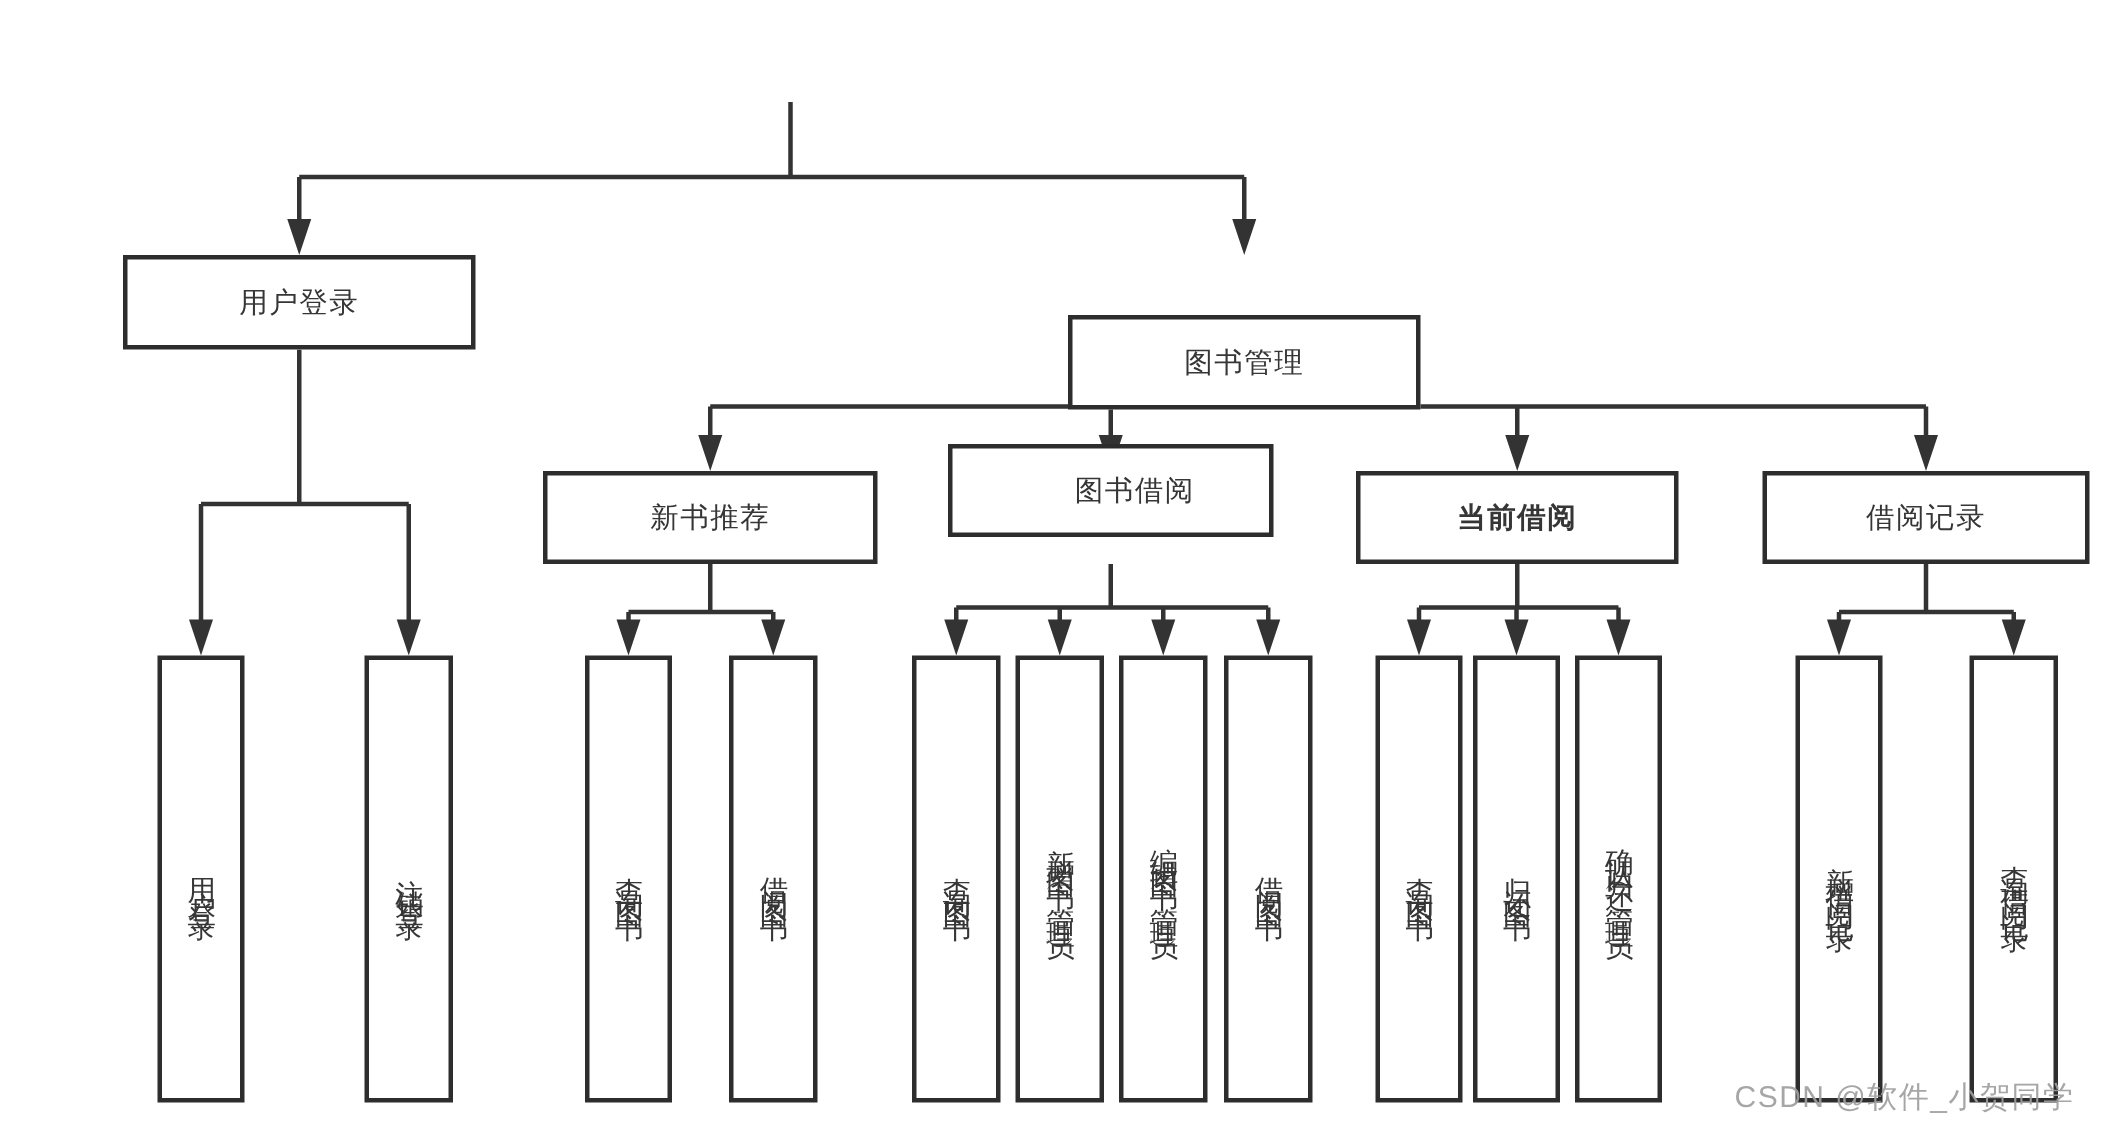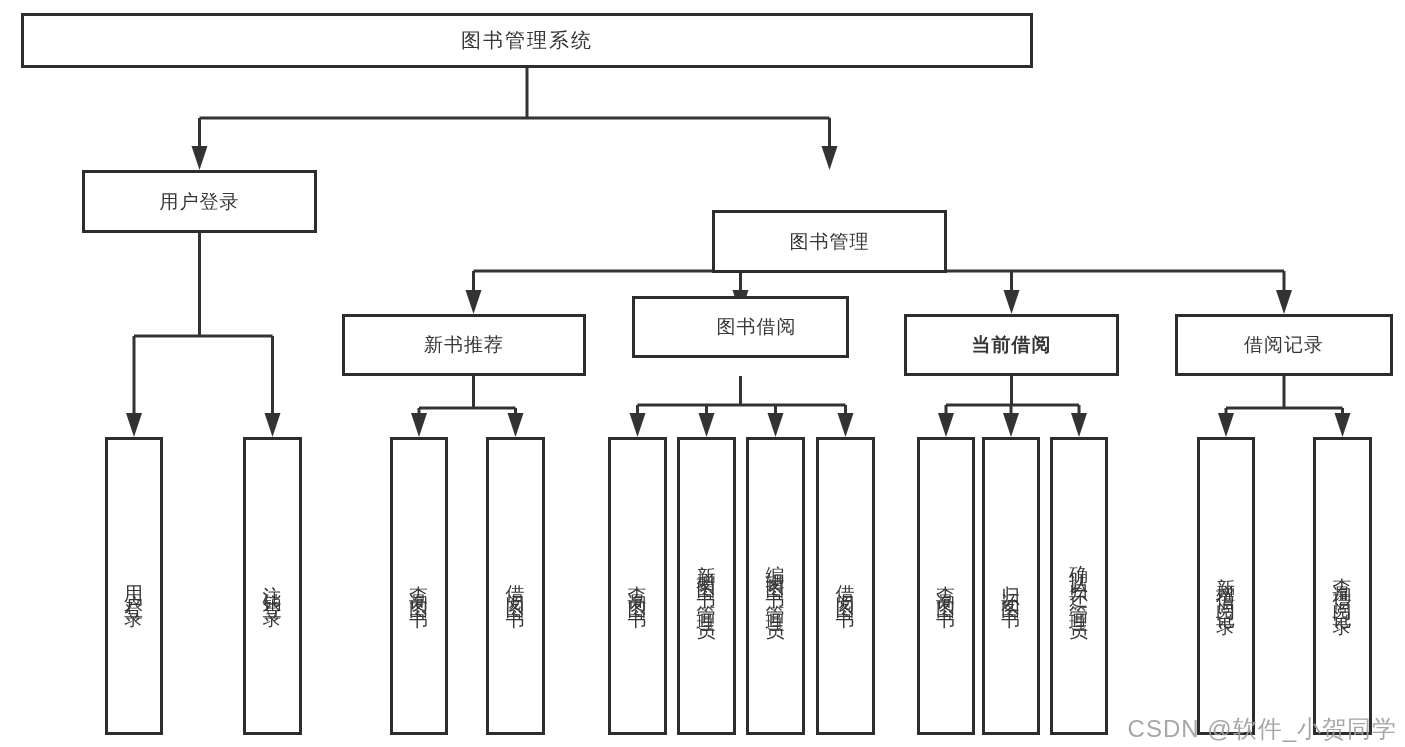--- a/index.html
+++ b/index.html
@@ -50,23 +50,23 @@
     writing-mode: vertical-rl;
     font-size: 19px;
     color: #363636;
     letter-spacing: 8px;
     line-height: 1;
     padding: 8px 0;
     z-index: 2;
   }
   #watermark {
     position: absolute;
-    right: 8px;
+    right: 22px;
     bottom: 2px;
-    font-size: 24px;
+    font-size: 20px;
     color: rgba(158, 158, 158, 0.92);
     letter-spacing: 1px;
     z-index: 5;
     white-space: nowrap;
   }
 </style>
 </head>
 <body>
 
 <div id="canvas">
@@ -104,26 +104,25 @@
       <polygon points="775.5,437 767.5,413 783.5,413"></polygon>
       <polygon points="845.5,437 837.5,413 853.5,413"></polygon>
       <polygon points="946,437 938,413 954,413"></polygon>
       <polygon points="1011,437 1003,413 1019,413"></polygon>
       <polygon points="1079,437 1071,413 1087,413"></polygon>
       <polygon points="1226,437 1218,413 1234,413"></polygon>
       <polygon points="1342.5,437 1334.5,413 1350.5,413"></polygon>
     </g>
   </svg>
 
-  <div class="node root" style="left:21px; top:13px; width:1012px; height:55px;">图书管理系统</div>
 
   <div class="node" style="left:82px; top:170px; width:235px; height:63px;">用户登录</div>
   <div class="node" style="left:712px; top:170px; width:235px; height:63px;margin-top:40px;">图书管理</div>
 
-  <div class="node" style="left:342px; top:314px; width:244px; height:62px;">新书推荐</div>
+  <div class="node" style="left:362px; top:314px; width:223px; height:62px;">新书推荐</div>
   <div class="node" style="left:632px; top:296px; width:217px; height:62px;padding-left:32px;">图书借阅</div>
   <div class="node" style="left:904px; top:314px; width:215px; height:62px;font-weight:bold;">当前借阅</div>
   <div class="node" style="left:1175px; top:314px; width:218px; height:62px;">借阅记录</div>
 
   <div class="vnode" style="left:105px; top:437px; width:58px; height:298px;">用户登录</div>
   <div class="vnode" style="left:243px; top:437px; width:59px; height:298px;">注销登录</div>
 
   <div class="vnode" style="left:390px; top:437px; width:58px; height:298px;">查询图书</div>
   <div class="vnode" style="left:486px; top:437px; width:59px; height:298px;">借阅图书</div>
 

